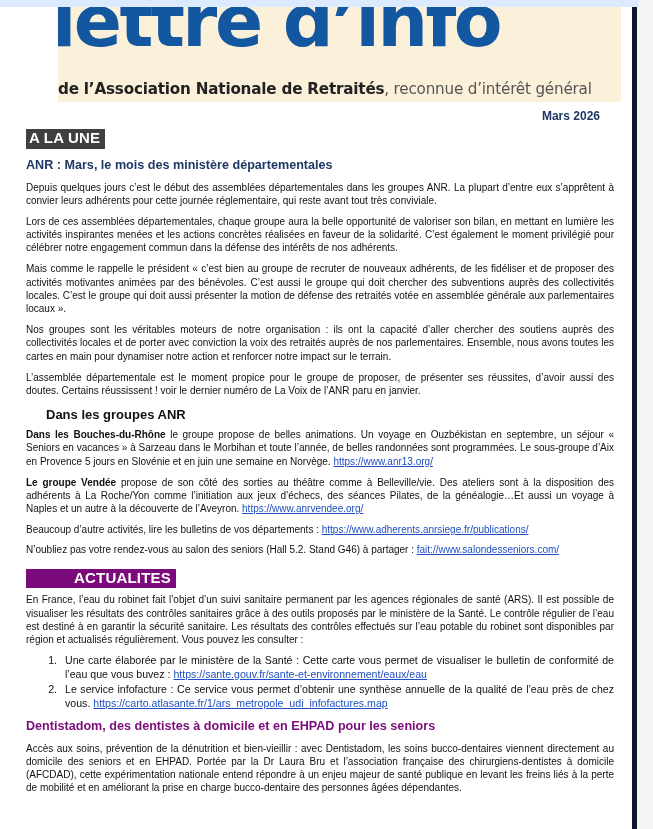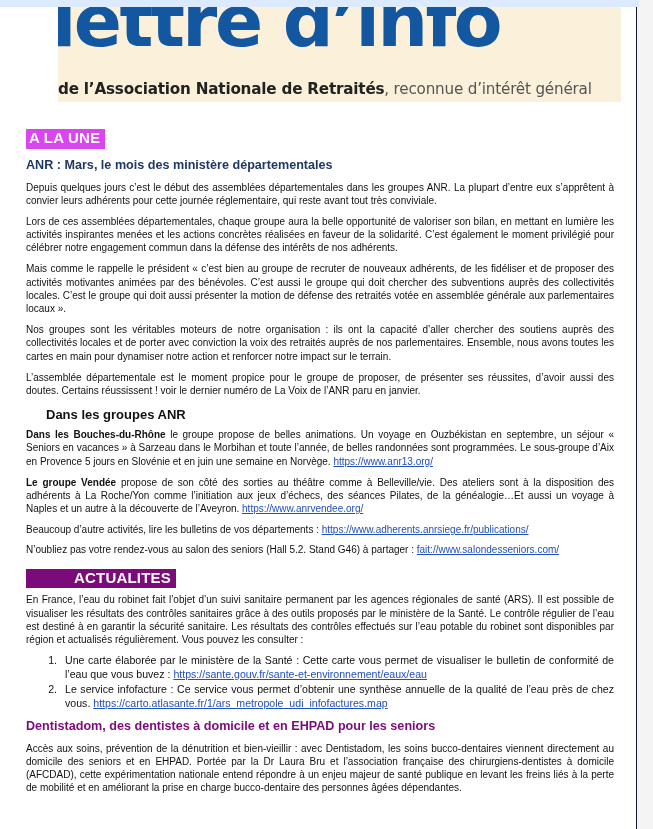--- a/index.html
+++ b/index.html
@@ -26,21 +26,21 @@
     height: 7px;
     background: #dbeafe;
   }
   #page {
     position: absolute;
     top: 7px;
     left: 0;
     width: 637px;
     height: 822px;
     background: #ffffff;
-    border-right: 1px solid #0f172a;
+    border-right: 5px solid #0f172a;
     box-sizing: border-box;
     overflow: hidden;
   }
   
   .masthead {
     position: absolute;
     top: -7px;
     left: 58px;
     width: 563px;
     height: 102px;
@@ -99,21 +99,21 @@
   .section-banner {
     display: inline-block;
     color: #ffffff;
     font-weight: bold;
     font-size: 15px;
     letter-spacing: 0.2px;
     padding: 1px 5px 2px 3px;
     line-height: 1.12;
     margin: 0 0 5px 0;
   }
-  .banner-blue { background: #d946ef; }
+  .banner-blue { background: #404040; }
   .banner-purple { background: #7b0a7b; padding-left: 48px; }
   h2.subtitle {
     font-size: 12.6px;
     font-weight: bold;
     margin: 4px 0 7px 0;
     line-height: 1.25;
   }
   h2.blue  { color: #1f3864; }
   h2.purple{ color: #7b0a7b; }
   h3.grouphead {
@@ -160,20 +160,21 @@
 
   <div id="page">
 
     <div class="masthead">
       <div class="masthead-title">lettre d’info</div>
       <div class="masthead-sub">
         <span class="b">de l’Association Nationale de Retraités</span><span class="l">, reconnue d’intérêt général</span>
       </div>
     </div>
 
+    <div class="issue-date">Mars 2026</div>
 
     <div class="content">
 
       <div>
         <div class="section-banner banner-blue">A LA UNE</div>
 
         <h2 class="subtitle blue">ANR : Mars, le mois des ministère départementales</h2>
 
         <p class="body">Depuis quelques jours c’est le début des assemblées départementales dans les groupes ANR. La plupart d’entre eux s’apprêtent à convier leurs adhérents pour cette journée réglementaire, qui reste avant tout très conviviale.</p>
         <p class="body">Lors de ces assemblées départementales, chaque groupe aura la belle opportunité de valoriser son bilan, en mettant en lumière les activités inspirantes menées et les actions concrètes réalisées en faveur de la solidarité. C’est également le moment privilégié pour célébrer notre engagement commun dans la défense des intérêts de nos adhérents.</p>

